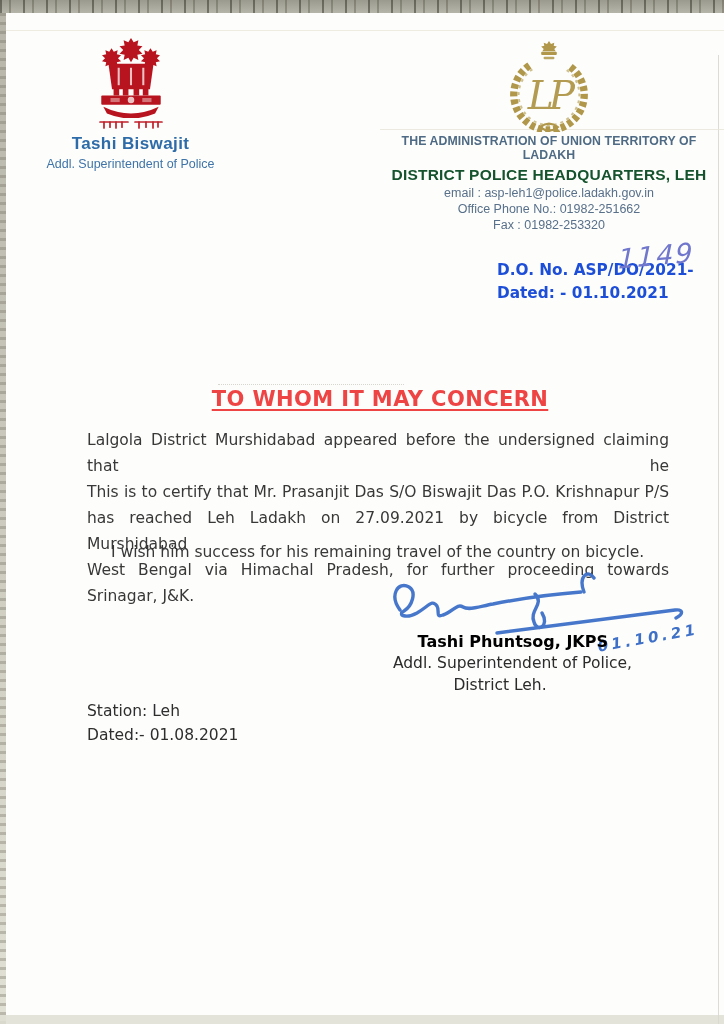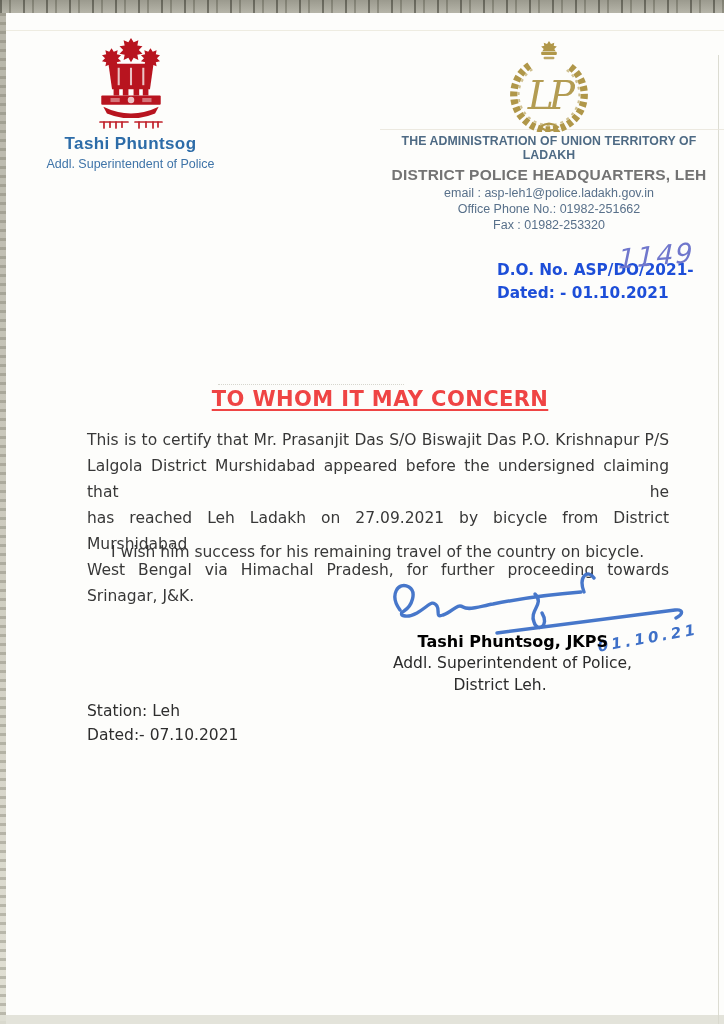--- a/index.html
+++ b/index.html
@@ -25,21 +25,21 @@
   
   .lh-left{position:absolute;left:28px;top:36px;width:205px;text-align:center;}
   .lh-left .emblem{display:block;margin:0 auto;}
   .lh-left .motto{display:block;margin:2px auto 4px auto;}
   .lh-name{font-size:17px;font-weight:bold;color:#2d6ca8;letter-spacing:.4px;}
   .lh-title{font-size:12.5px;color:#3f74a8;margin-top:3px;}
   
   .lh-right{position:absolute;left:378px;top:40px;width:342px;text-align:center;}
   .lh-right .crest{display:block;margin:0 auto 2px auto;}
   .lr1{font-size:12.3px;font-weight:bold;color:#4e6a84;letter-spacing:.1px;}
-  .lr2{font-size:15.5px;font-weight:bold;color:#737373;margin-top:4px;letter-spacing:.2px;}
+  .lr2{font-size:15.5px;font-weight:bold;color:#14532d;margin-top:4px;letter-spacing:.2px;}
   .lr-contact{font-size:12.5px;color:#58708a;line-height:14px;margin-top:2px;}
   
   .ref{position:absolute;left:497px;top:259px;font-size:15.3px;font-weight:bold;color:#1d4ed8;line-height:23px;font-family:"DejaVu Sans",sans-serif;}
   .hand-no{position:absolute;left:618px;top:240px;font-size:27px;color:#7077cc;
     font-style:italic;transform:rotate(-5deg) skewX(-6deg);letter-spacing:2px;
     font-family:"DejaVu Sans",sans-serif;}
   
   .subject-wrap{position:absolute;left:36px;top:387px;width:688px;text-align:center;}
   .subject{font-size:21px;font-weight:bold;color:#ef4444;letter-spacing:.4px;
     text-decoration:underline;text-decoration-thickness:2px;text-underline-offset:3px;
@@ -107,21 +107,21 @@
         <path d="M51 60.5 h9 v4 h-9 z" opacity="0.55"></path>
       </g>
     </svg>
 
     <svg class="motto" width="66" height="10" viewBox="0 0 66 10">
       <g stroke="#c0202a" stroke-width="1.7" fill="none" stroke-linecap="round">
         <path d="M2 2 H30 M37 2 H64"></path>
         <path d="M6 2 v6 M12 2 v5.2 M18 2 v6 M24 2 v5.2 M41 2 v6 M48 2 v5.2 M55 2 v6 M60 2 v5"></path>
       </g>
     </svg>
-    <div class="lh-name">Tashi Phuntsog</div>
+    <div class="lh-name">Tashi Biswajit</div>
     <div class="lh-title">Addl. Superintendent of Police</div>
   </div>
 
   <div class="lh-right">
     <svg class="crest" width="122" height="92" viewBox="0 0 122 94">
       <g stroke="#b09749" fill="none">
 
         <path d="M41 26 A 36 36 0 1 0 81 26" stroke-width="7.5" stroke-dasharray="5 3"></path>
         <path d="M44 30 A 31 31 0 1 0 78 30" stroke-width="2" stroke-dasharray="3 4" opacity="0.6"></path>
 
@@ -148,38 +148,38 @@
     <div>D.O. No. ASP/DO/2021-</div>
     <div>Dated: - 01.10.2021</div>
   </div>
   <div class="hand-no">1149</div>
 
   <div class="subject-wrap">
     <span class="subject">TO WHOM IT MAY CONCERN</span>
   </div>
 
   <div class="para1">
+    <div class="line">Lalgola District Murshidabad appeared before the undersigned claiming that he</div>
     <div class="line">This is to certify that Mr. Prasanjit Das S/O Biswajit Das P.O. Krishnapur P/S</div>
-    <div class="line">Lalgola District Murshidabad appeared before the undersigned claiming that he</div>
     <div class="line">has reached Leh Ladakh on 27.09.2021 by bicycle from District Murshidabad</div>
     <div class="line last">West Bengal via Himachal Pradesh, for further proceeding towards Srinagar, J&amp;K.</div>
   </div>
   <div class="para2">I wish him success for his remaining travel of the country on bicycle.</div>
 
   <svg class="sig-svg" width="312" height="98" viewBox="0 0 312 98">
     <g stroke="#3e70c8" stroke-width="3.4" fill="none" stroke-linecap="round" stroke-linejoin="round" opacity="0.95">
       <path d="M17 47 C6 32 15 18 26 24 C34 29 29 43 21 48 C14 52 23 56 34 50 C46 43 49 36 54 43 C57 48 52 55 60 52 C70 49 74 40 80 44 C86 48 98 43 110 41 C145 34 172 31 198 29"></path>
       <path d="M152 31 C162 41 146 47 151 59 C154 70 167 63 159 50"></path>
       <path d="M201 29 C195 13 205 6 211 15"></path>
       <path d="M114 70 L292 47 C300 46 301 51 293 55"></path>
     </g>
   </svg>
   <div class="hand-date">01.10.21</div>
   <div class="sig-name">Tashi Phuntsog, JKPS</div>
   <div class="sig-title1">Addl. Superintendent of Police,</div>
   <div class="sig-title2">District Leh.</div>
 
   <div class="footer">
     <div>Station: Leh</div>
-    <div>Dated:- 07.10.2021</div>
+    <div>Dated:- 01.08.2021</div>
   </div>
 
 </div>
 
 </body></html>

